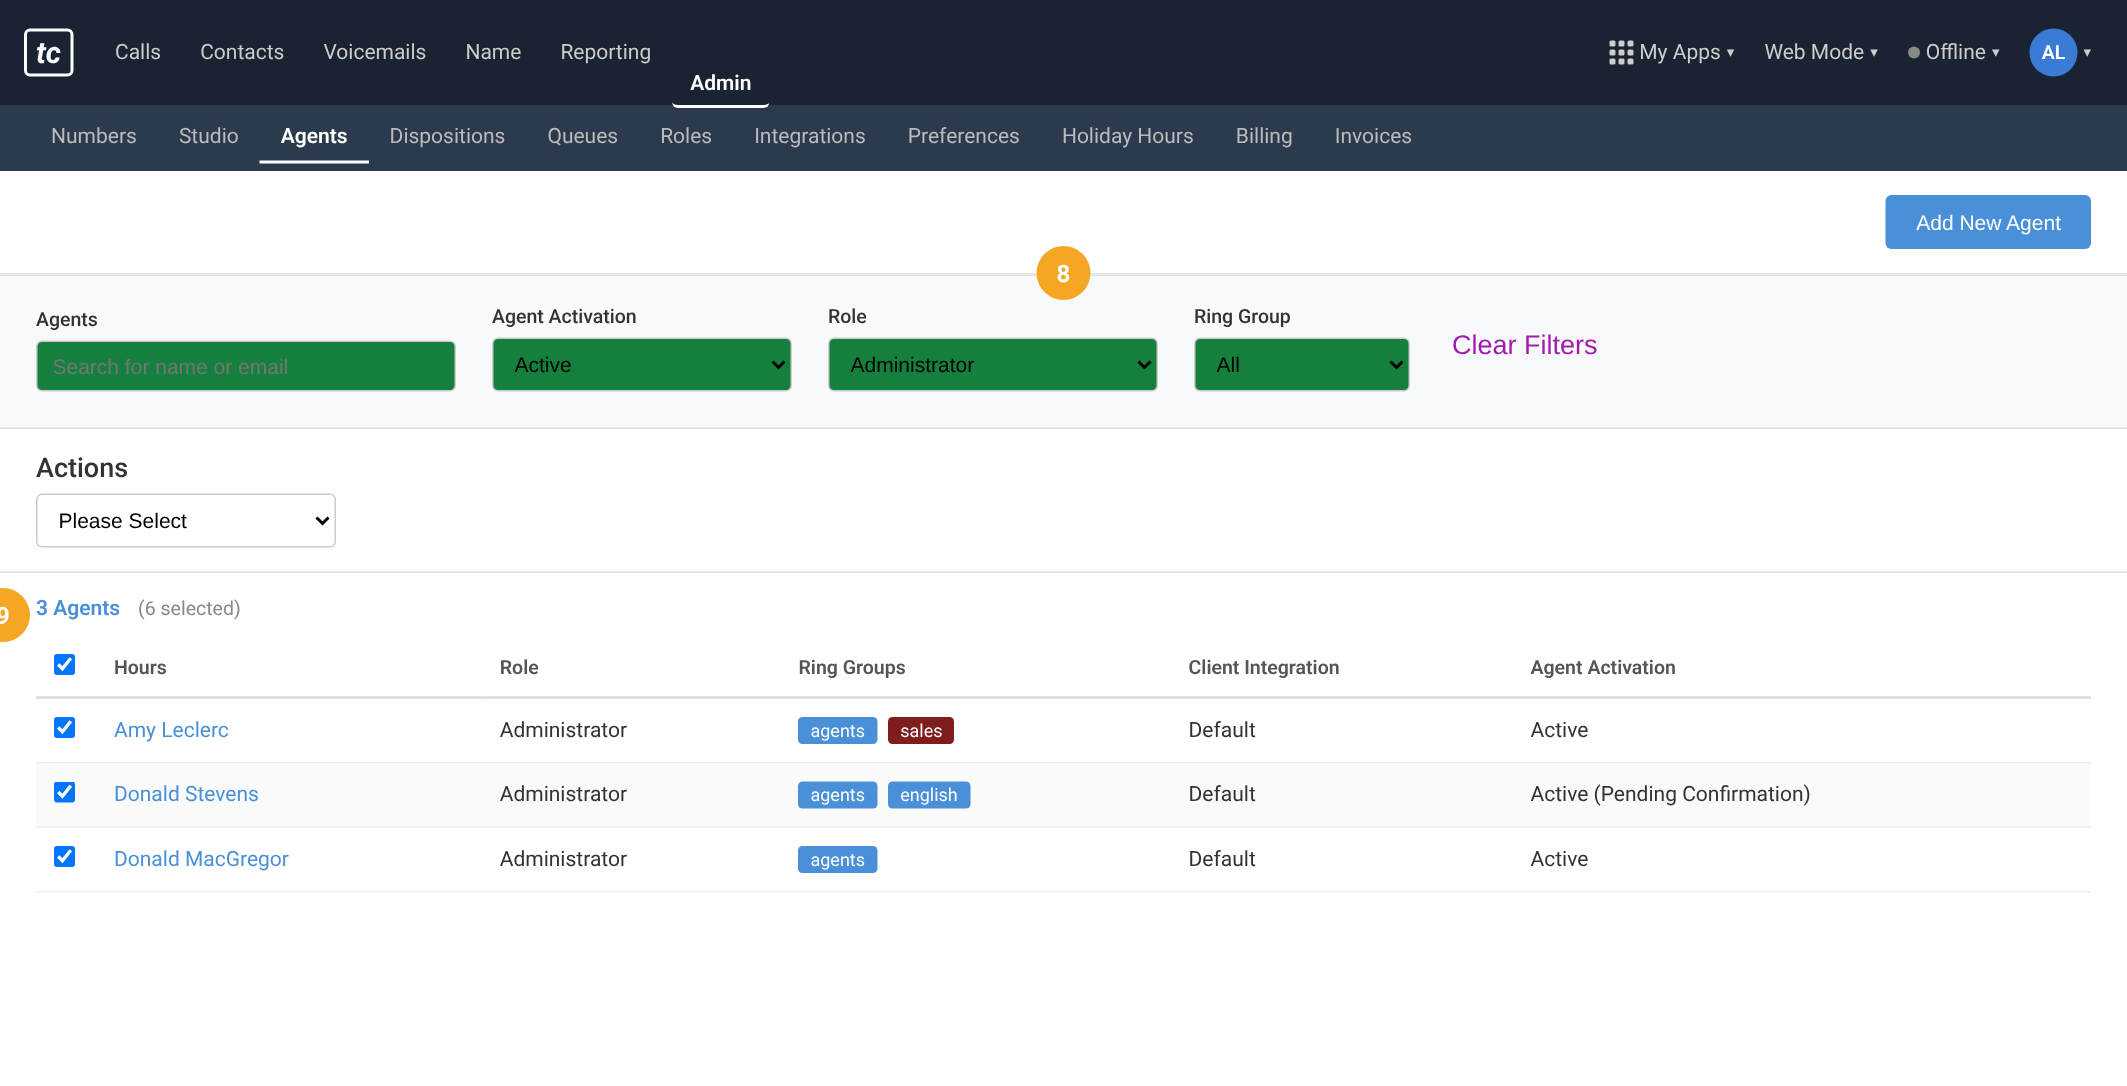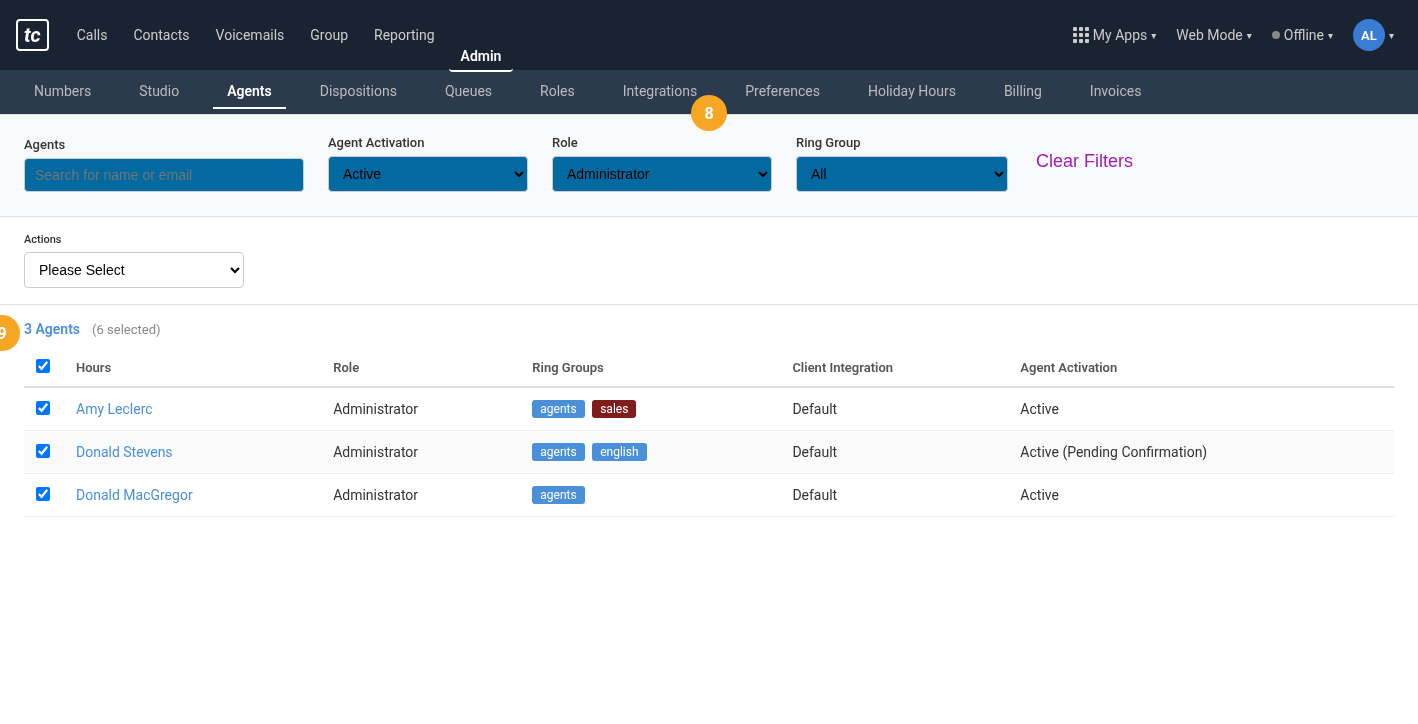--- a/index.html
+++ b/index.html
@@ -62,21 +62,21 @@
     }
     .chevron { font-size: 10px; color: #ccc; }
 
     
     .sub-nav {
       background: #2c3a4e;
       display: flex;
       align-items: center;
       height: 44px;
       padding: 0 20px;
-      gap: 20px;
+      gap: 0;
     }
     .sub-nav-link {
       color: #bbb;
       text-decoration: none;
       padding: 8px 14px;
       font-size: 14px;
       cursor: pointer;
       border-bottom: 2px solid transparent;
       white-space: nowrap;
     }
@@ -130,49 +130,49 @@
       flex-wrap: wrap;
     }
     .filter-group { display: flex; flex-direction: column; gap: 6px; }
     .filter-group label { font-size: 13px; color: #333; font-weight: 500; }
     .filter-group input[type="text"],
     .filter-group select {
       border: 1px solid #ccc;
       border-radius: 4px;
       padding: 8px 10px;
       font-size: 14px;
-      background: #0369a1;
+      background: #15803d;
       outline: none;
     }
     .filter-group input[type="text"] { width: 280px; }
     .filter-group select { padding-right: 28px; appearance: auto; }
     .filter-agents input { width: 280px; }
     .filter-activation select { width: 200px; }
     .filter-role select { width: 220px; }
-    .filter-ring select { width: 212px; }
+    .filter-ring select { width: 144px; }
     .clear-filters-btn {
       background: none;
       border: none;
       color: #a21caf;
       cursor: pointer;
       font-size: 18px;
       padding: 8px 4px;
       align-self: flex-end;
       margin-bottom: 12px;
     }
 
     
     .actions-section {
       padding: 16px 24px;
       background: #fff;
       border-bottom: 1px solid #e0e0e0;
     }
-    .actions-section label { font-size: 11px; color: #333; font-weight: 500; display: block; margin-bottom: 6px; }
+    .actions-section label { font-size: 18px; color: #333; font-weight: 500; display: block; margin-bottom: 6px; }
     .actions-section select {
-      width: 220px;
+      width: 200px;
       border: 1px solid #ccc;
       border-radius: 4px;
       padding: 8px 10px;
       font-size: 14px;
       background: #fff;
       appearance: auto;
     }
 
     
     .agent-list-section { padding: 0 24px; }
@@ -241,21 +241,21 @@
   </style>
 </head>
 <body>
 
 <nav class="top-nav">
   <div class="logo">tc</div>
   <div class="top-nav-links">
     <span class="top-nav-link">Calls</span>
     <span class="top-nav-link">Contacts</span>
     <span class="top-nav-link">Voicemails</span>
-    <span class="top-nav-link">Group</span>
+    <span class="top-nav-link">Name</span>
     <span class="top-nav-link">Reporting</span>
     <span class="top-nav-link active">Admin</span>
   </div>
   <div class="top-nav-right">
     <div class="top-nav-btn">
       <div class="grid-icon">
         <span></span>
           <span></span>
           <span></span>
         <span></span>
@@ -293,20 +293,23 @@
   <span class="sub-nav-link">Roles</span>
   <span class="sub-nav-link">Integrations</span>
   <span class="sub-nav-link">Preferences</span>
   <span class="sub-nav-link">Holiday Hours</span>
   <span class="sub-nav-link">Billing</span>
   <span class="sub-nav-link">Invoices</span>
 </nav>
 
 <div class="main-content">
 
+  <div class="toolbar">
+    <button class="btn-add-agent">Add New Agent</button>
+  </div>
 
   <hr class="divider">
 
   <div class="filter-section">
     <div class="step-badge">8</div>
     <div class="filter-row">
       <div class="filter-group filter-agents">
         <label>Agents</label>
         <input type="text" placeholder="Search for name or email" style="">
       </div>

